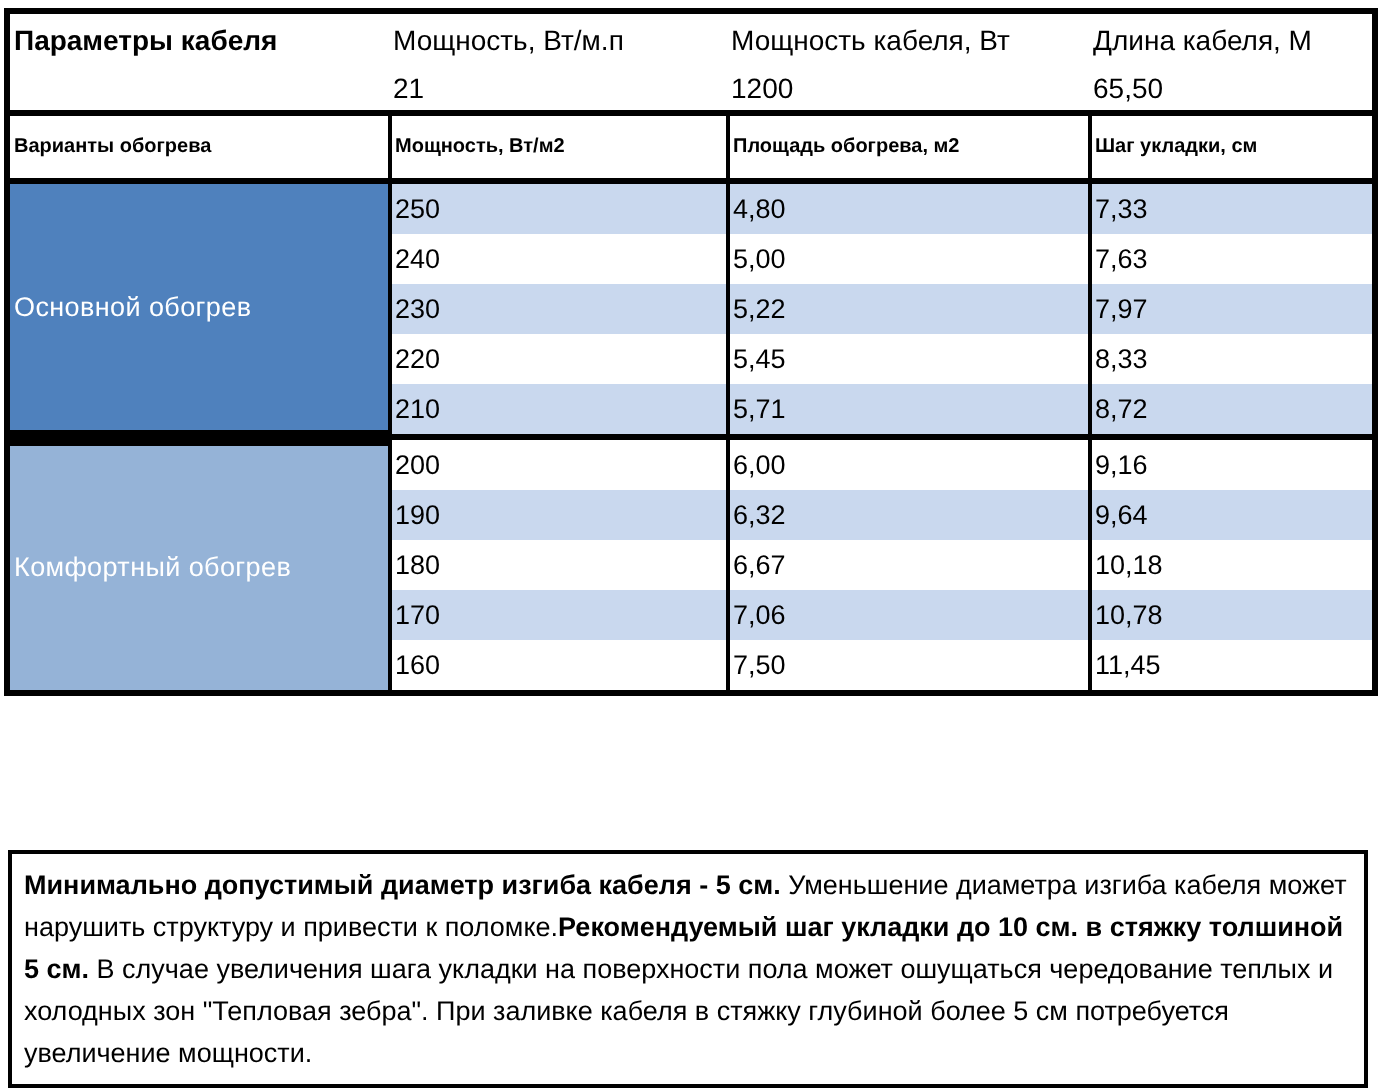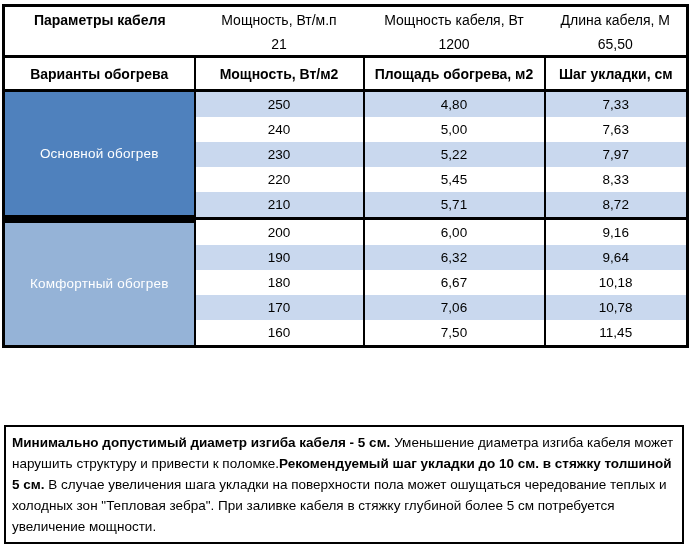--- a/index.html
+++ b/index.html
@@ -14,30 +14,30 @@
     width:690px;height:546px;background:#ffffff;position:relative;
     font-family:"Liberation Sans",sans-serif;color:#000;
     -webkit-font-smoothing:antialiased;
   }
   table.sheet{
     position:absolute;left:2px;top:4px;width:684px;
     border-collapse:collapse;table-layout:fixed;
     border:3px solid var(--c-border);
   }
   table.sheet td{
-    text-align:center;vertical-align:middle;
+    vertical-align:middle;
     overflow:hidden;white-space:nowrap;
   }
   
   tr.top-head td{height:24px;font-size:14px;border:none;padding:1px 2px;}
   tr.top-head td.b{font-weight:bold;}
   tr.top-vals td{height:22px;font-size:14px;border:none;border-bottom:3px solid var(--c-border);padding:0 2px;}
   
   tr.main-head td{
-    height:31px;font-size:14px;font-weight:bold;
+    height:31px;font-size:10px;font-weight:bold;
     border:2px solid var(--c-border);border-bottom:3px solid var(--c-border);
     padding:0 2px;
   }
   
   tr.data td{height:25px;font-size:13.5px;border-left:2px solid var(--c-border);border-right:2px solid var(--c-border);padding:0 2px;}
   tr.data.stripe td.num{background:var(--c-stripe);}
   tr.data.section-start td.num{border-top:3px solid var(--c-border);}
   td.section-label{
     color:var(--c-text-light);font-size:15px;letter-spacing:.2px;
   }

